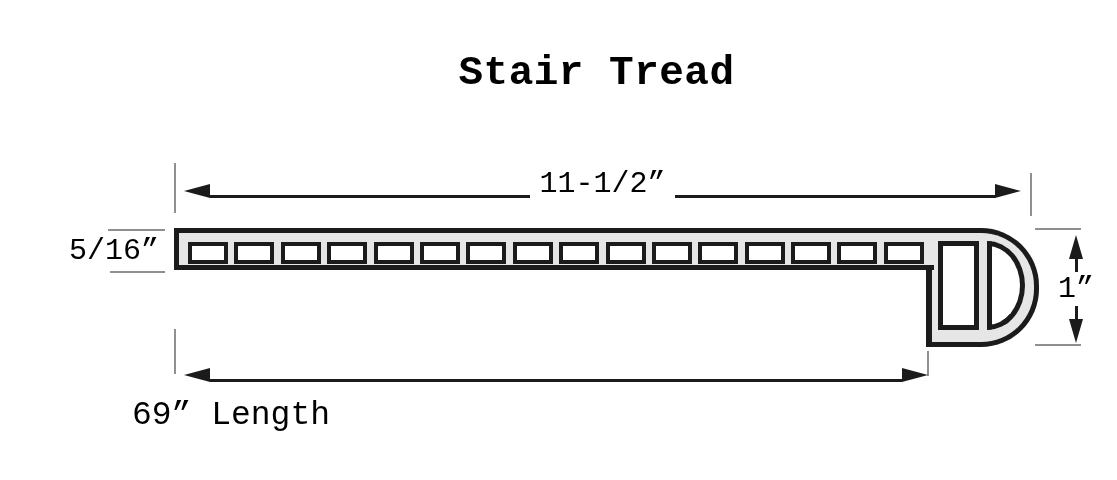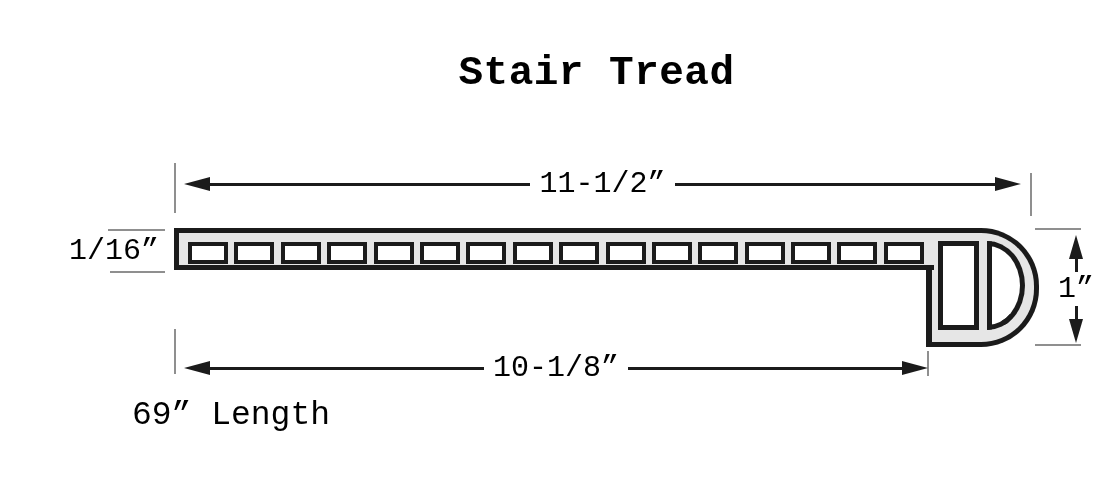--- a/index.html
+++ b/index.html
@@ -62,21 +62,21 @@
     border:5px solid var(--outline);
   }
   .nose-hollow-d{
     left:971px;top:241px;width:38px;height:89px;
     background:var(--hollow);
     border:5px solid var(--outline);
     border-radius:0 38px 38px 0 / 0 45px 45px 0;
   }
 
   
-  .dim-h{display:flex;align-items:center;height:28px;}
+  .dim-h{display:flex;align-items:flex-end;height:28px;}
   .dim-v{display:flex;flex-direction:column;align-items:center;width:48px;}
   .dline{flex:1 1 auto;height:3px;background:var(--outline);}
   .vline{flex:1 1 auto;width:3px;background:var(--outline);}
   .dim-label{
     font-size:30px;line-height:28px;white-space:nowrap;
     padding:0 9px;color:var(--text);
   }
   .dim-v .dim-label{padding:2px 0;line-height:30px;}
   .arr{width:0;height:0;flex:0 0 auto;}
   .arr-left{border-top:7px solid transparent;border-bottom:7px solid transparent;border-right:26px solid var(--outline);}
@@ -155,30 +155,29 @@
     <span class="arr arr-left"></span>
     <span class="dline"></span>
     <span class="dim-label">11-1/2”</span>
     <span class="dline"></span>
     <span class="arr arr-right"></span>
   </div>
 
   <div class="abs dim-h dim-bottom">
     <span class="arr arr-left"></span>
     <span class="dline"></span>
-    <span class="dim-label">10-1/8”</span>
     <span class="dline"></span>
     <span class="arr arr-right"></span>
   </div>
 
   <div class="abs dim-v dim-right">
     <span class="arr arr-up"></span>
     <span class="vline"></span>
     <span class="dim-label">1”</span>
     <span class="vline"></span>
     <span class="arr arr-down"></span>
   </div>
 
-  <div class="abs thickness-label">1/16”</div>
+  <div class="abs thickness-label">5/16”</div>
 
   <div class="abs length-note">69” Length</div>
 
 </div>
 
 </body></html>

